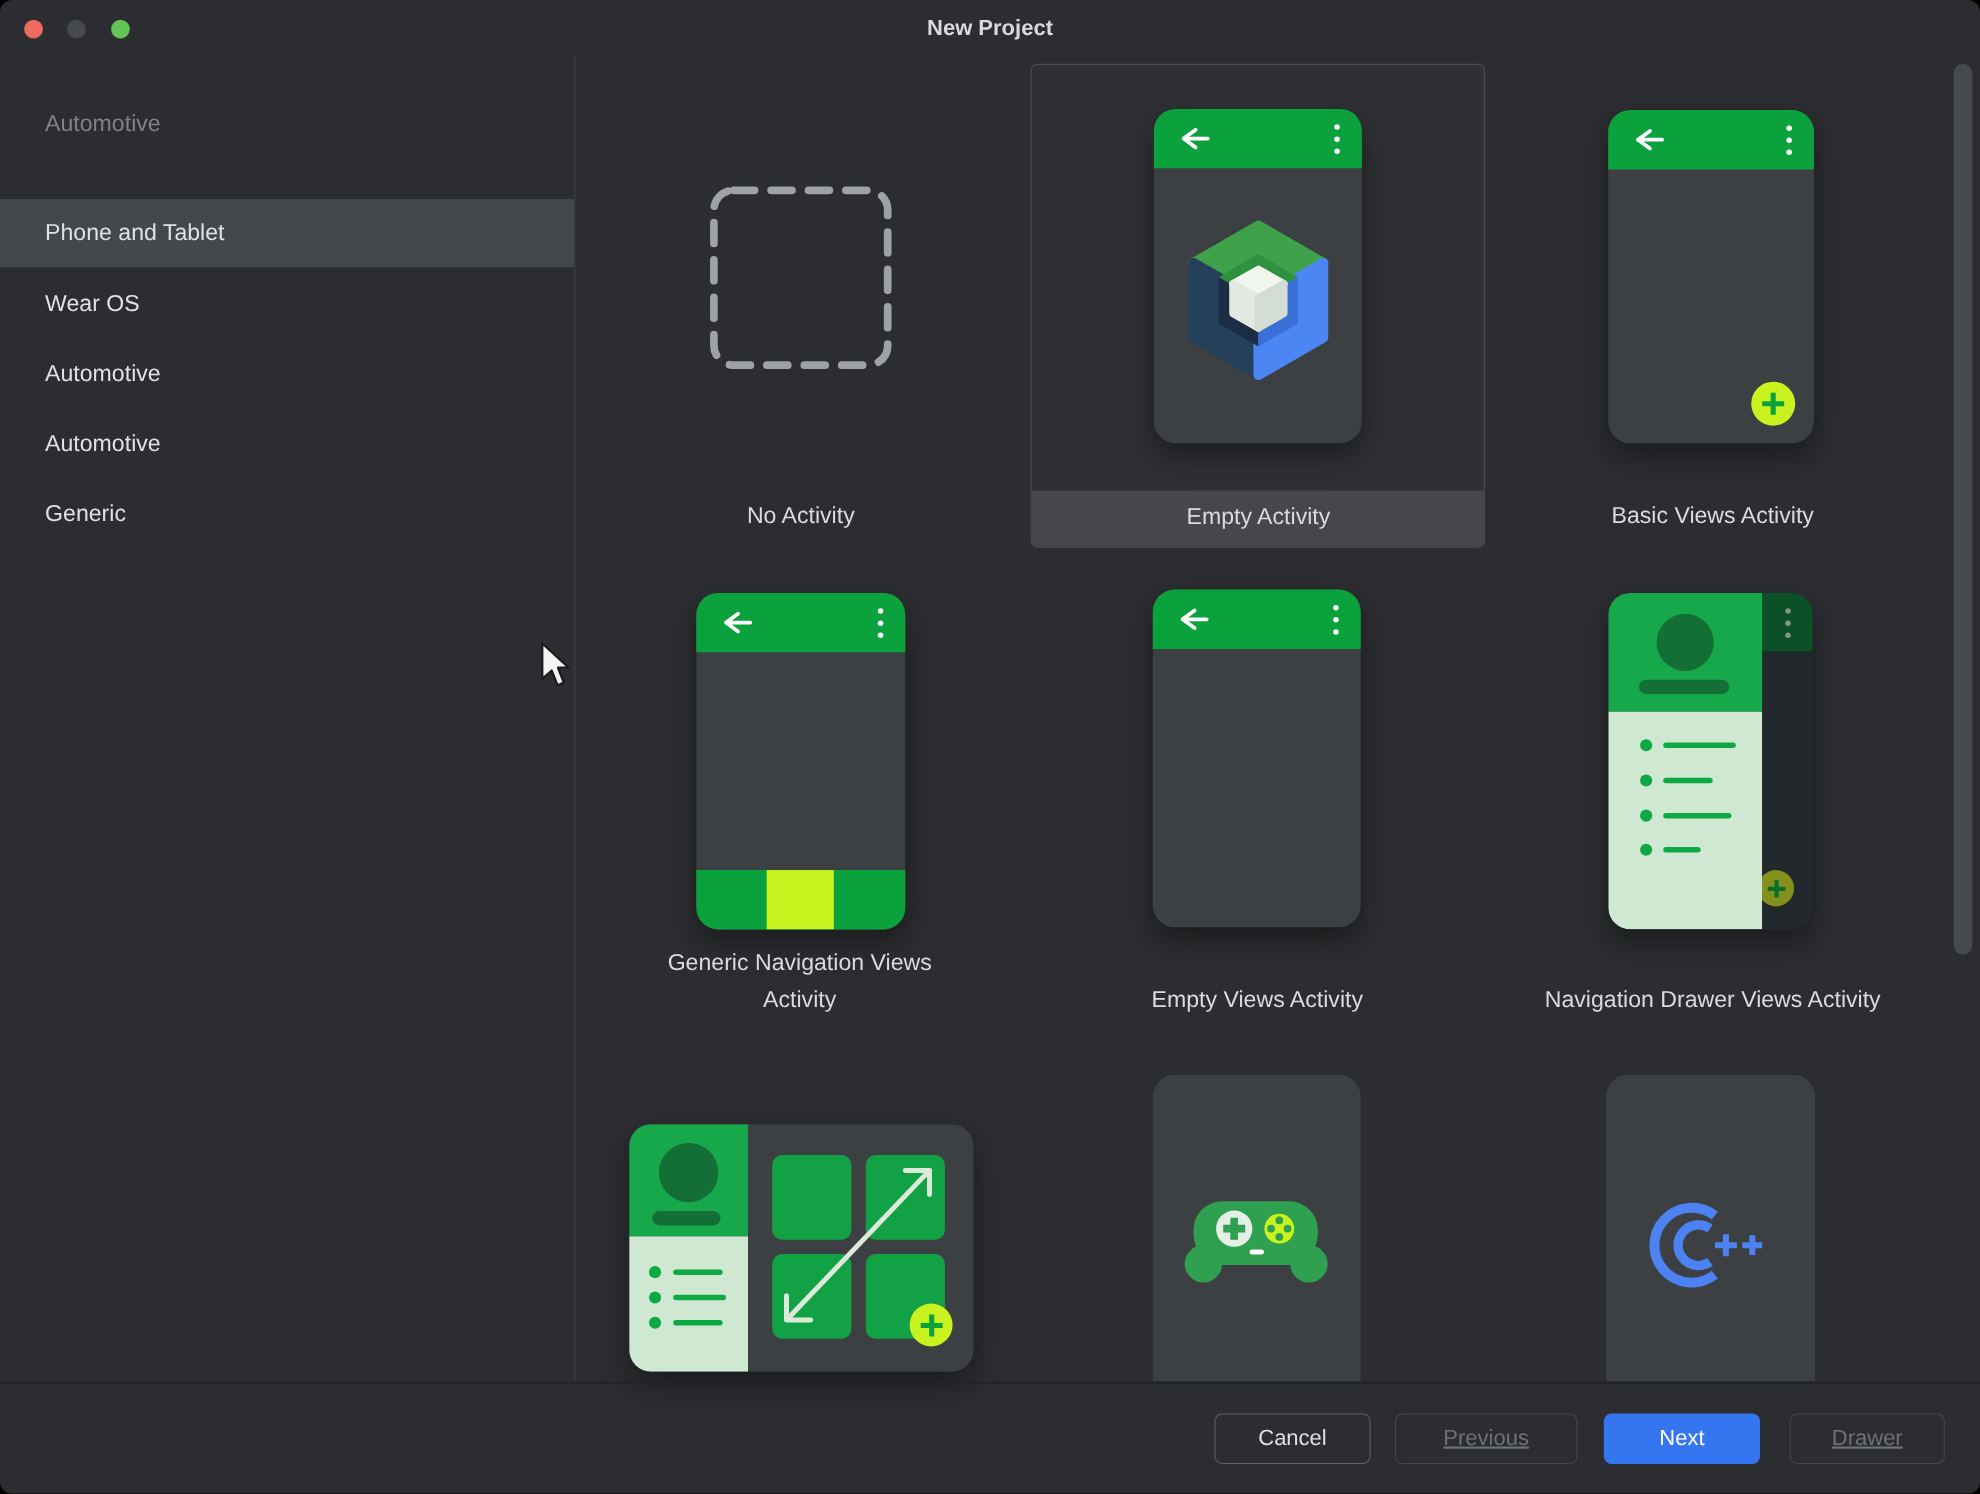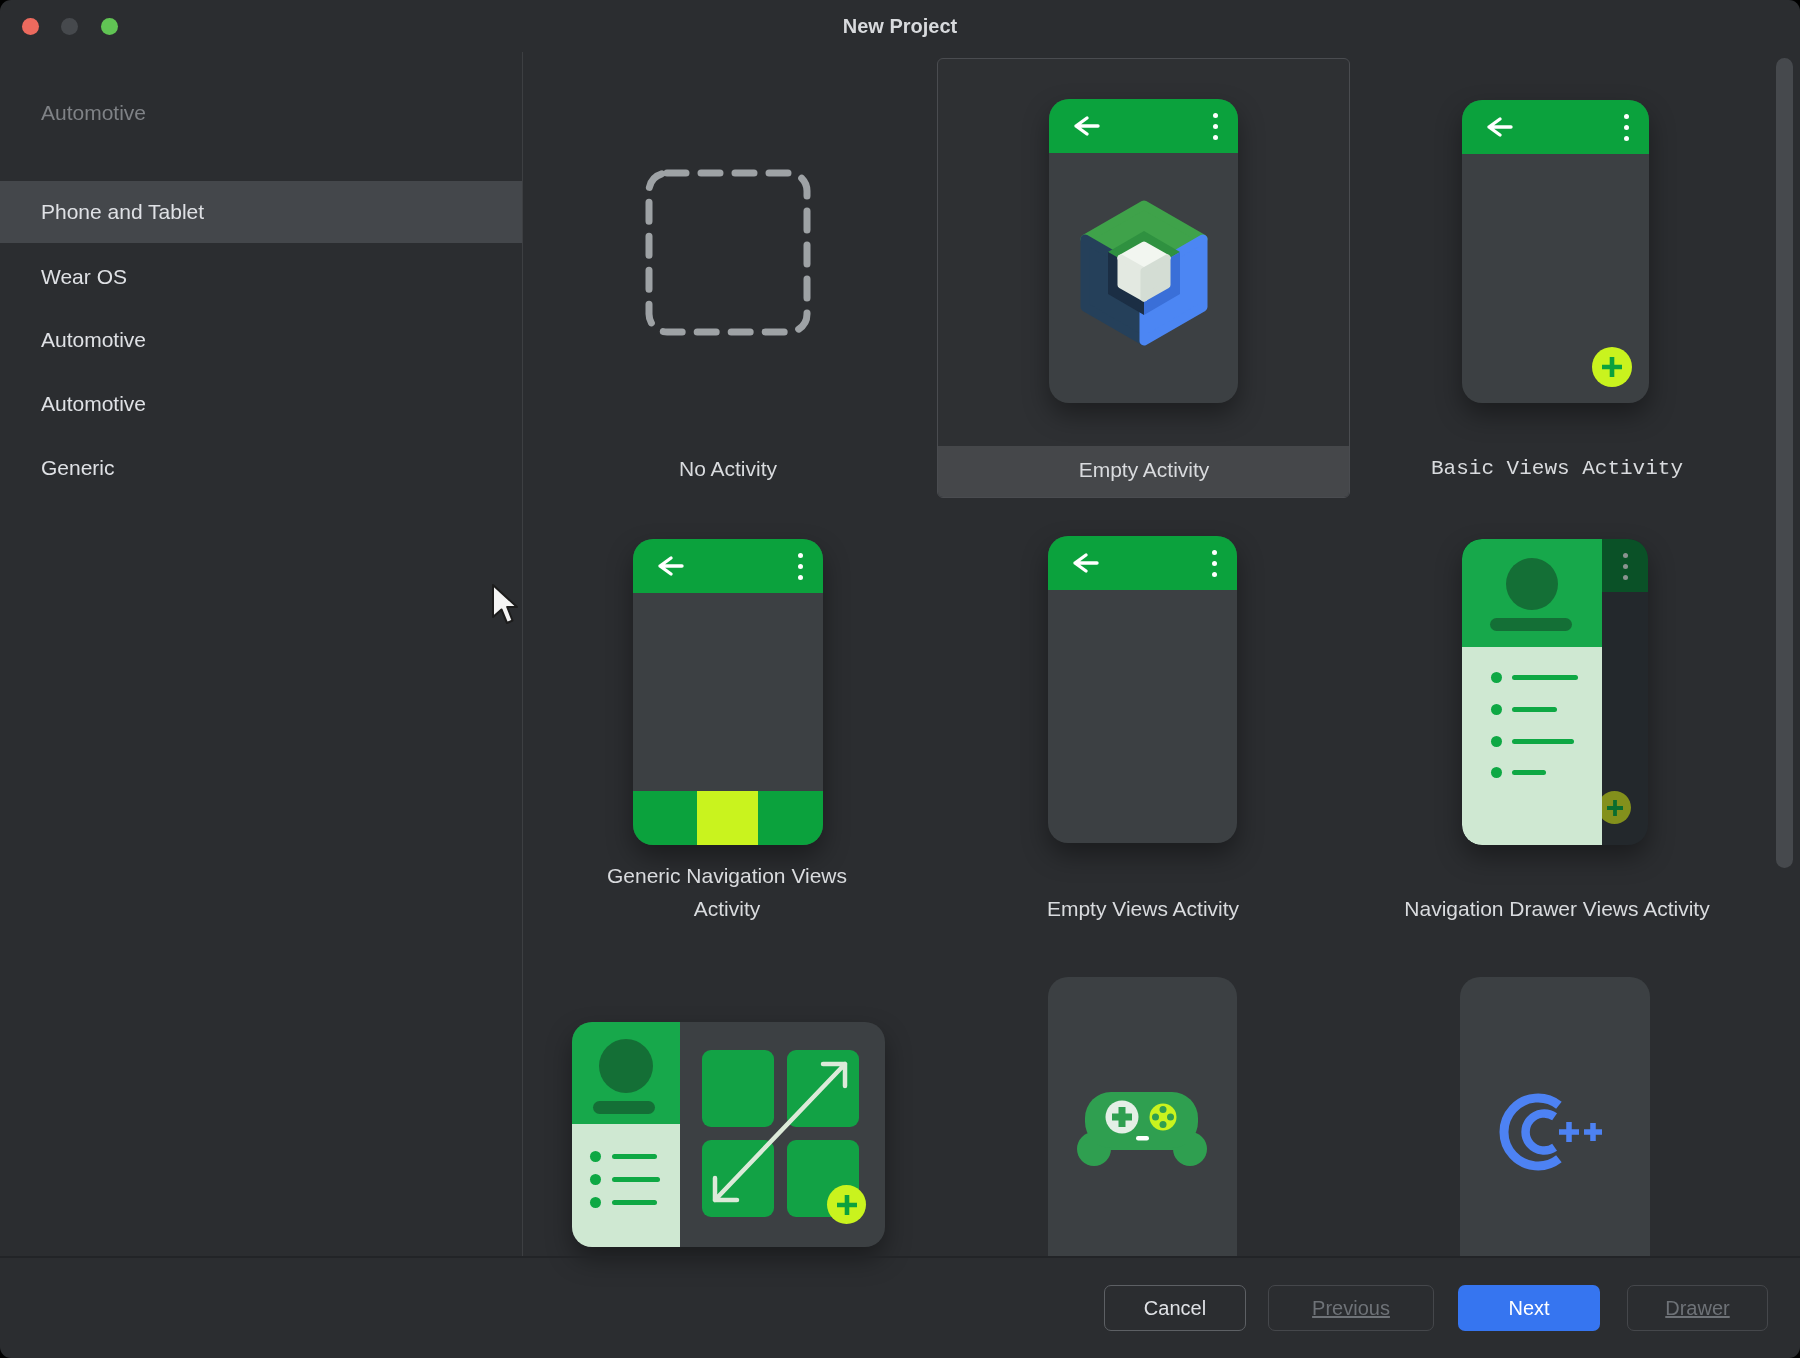--- a/index.html
+++ b/index.html
@@ -152,21 +152,21 @@
             <i></i>
             <i></i>
           </span>
       </div>
       <div class="fab" style="left:130px;top:247px;width:40px;height:40px;">
         <svg width="24" height="24">
             <path d="M12 2 V22 M2 12 H22" stroke="#0ba23d" stroke-width="4.6"></path>
           </svg>
       </div>
     </div>
-    <div class="tpl-label" style="left:207px;top:399px;font-family:Liberation Mono, monospace;">Basic Views Activity</div>
+    <div class="tpl-label" style="left:207px;top:399px;">Basic Views Activity</div>
   </div>
 
   <div class="cell" style="left:522px;top:500px;width:414px;height:440px;">
     <div class="phone" style="left:111px;top:39px;width:190px;height:306px;">
       <div class="appbar">
         <span class="backarrow">
           <svg width="34" height="24">
               <path d="M18 4 L7 12 L18 20 M7 12 H29" stroke="#fff" stroke-width="3.4" fill="none" stroke-linecap="round" stroke-linejoin="round"></path>
             </svg>
         </span>

